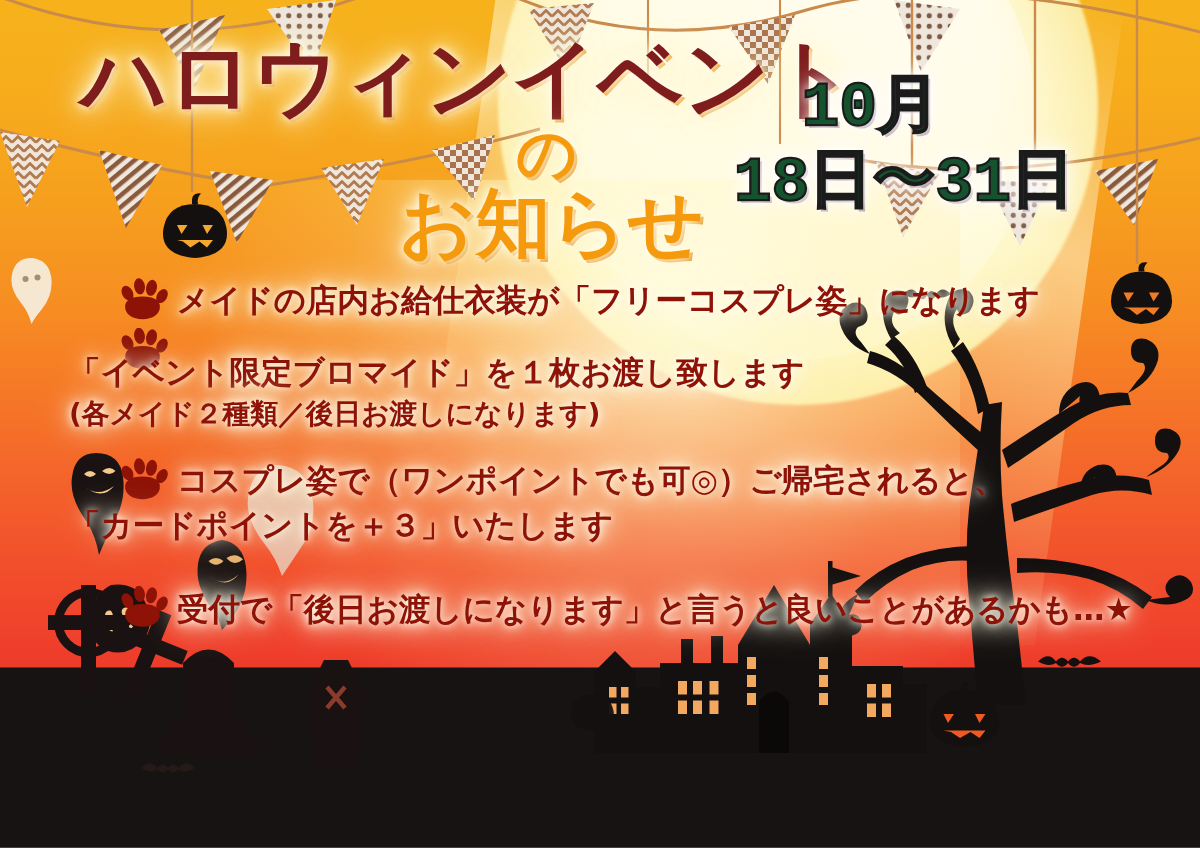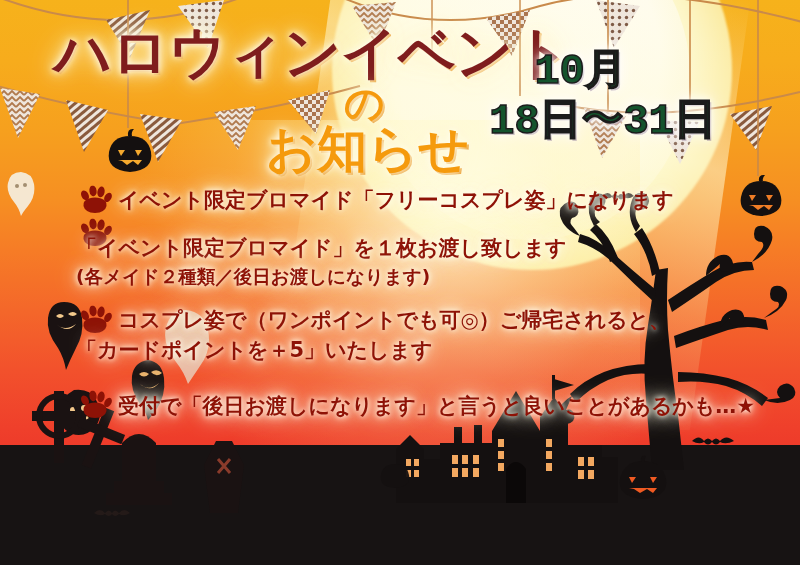--- a/index.html
+++ b/index.html
@@ -209,21 +209,21 @@
     line-height: 1.42;
     letter-spacing: 0px;
     white-space: nowrap;
     text-shadow:
       0 0 5px #fffdf2,
       0 0 10px #fffbe8,
       0 0 17px rgba(255,250,225,0.95),
       0 0 26px rgba(255,247,210,0.8);
   }
   .bline.small { font-size: 18.5px; }
-  .bline.indent2 { padding-left: 76px; }
+  .bline.indent2 { padding-left: 46px; }
   .bline.withpaw { padding-left: 118px; }
 
   .paw {
     position: absolute;
     left: 78px;
     top: 50%;
     transform: translateY(-52%);
     width: 34px;
     height: 30px;
   }
@@ -542,21 +542,21 @@
           <svg width="34" height="30" viewBox="0 0 34 30">
             <g fill="#8e1206">
               <ellipse cx="7" cy="10" rx="3.6" ry="5.2" transform="rotate(-28 7 10)"></ellipse>
               <ellipse cx="15" cy="5.5" rx="3.6" ry="5.4" transform="rotate(-8 15 5.5)"></ellipse>
               <ellipse cx="23" cy="6.5" rx="3.6" ry="5.4" transform="rotate(12 23 6.5)"></ellipse>
               <ellipse cx="30" cy="12" rx="3.4" ry="5" transform="rotate(30 30 12)"></ellipse>
               <path d="M17 27.5 Q7 27 5.5 20.5 Q4.5 15 11 13 Q17 11.4 23 13 Q29.5 15 28.5 20.5 Q27 27 17 27.5 Z"></path>
             </g>
           </svg>
         </span>
-        <span>イベント限定ブロマイド「フリーコスプレ姿」になります</span>
+        <span>メイドの店内お給仕衣装が「フリーコスプレ姿」になります</span>
       </div>
     </div>
 
     <div class="bullet-group" style="margin-bottom:16px;">
       <div class="bline withpaw">
         <span class="paw">
           <svg width="34" height="30" viewBox="0 0 34 30">
             <g fill="#8e1206">
               <ellipse cx="7" cy="10" rx="3.6" ry="5.2" transform="rotate(-28 7 10)"></ellipse>
               <ellipse cx="15" cy="5.5" rx="3.6" ry="5.4" transform="rotate(-8 15 5.5)"></ellipse>
@@ -579,21 +579,21 @@
               <ellipse cx="7" cy="10" rx="3.6" ry="5.2" transform="rotate(-28 7 10)"></ellipse>
               <ellipse cx="15" cy="5.5" rx="3.6" ry="5.4" transform="rotate(-8 15 5.5)"></ellipse>
               <ellipse cx="23" cy="6.5" rx="3.6" ry="5.4" transform="rotate(12 23 6.5)"></ellipse>
               <ellipse cx="30" cy="12" rx="3.4" ry="5" transform="rotate(30 30 12)"></ellipse>
               <path d="M17 27.5 Q7 27 5.5 20.5 Q4.5 15 11 13 Q17 11.4 23 13 Q29.5 15 28.5 20.5 Q27 27 17 27.5 Z"></path>
             </g>
           </svg>
         </span>
         <span>コスプレ姿で（ワンポイントでも可◎）ご帰宅されると、</span>
       </div>
-      <div class="bline indent2">「カードポイントを＋5」いたします</div>
+      <div class="bline indent2">「カードポイントを＋３」いたします</div>
     </div>
 
     <div class="bullet-group" style="margin-top:26px;">
       <div class="bline withpaw">
         <span class="paw">
           <svg width="34" height="30" viewBox="0 0 34 30">
             <g fill="#8e1206">
               <ellipse cx="7" cy="10" rx="3.6" ry="5.2" transform="rotate(-28 7 10)"></ellipse>
               <ellipse cx="15" cy="5.5" rx="3.6" ry="5.4" transform="rotate(-8 15 5.5)"></ellipse>
               <ellipse cx="23" cy="6.5" rx="3.6" ry="5.4" transform="rotate(12 23 6.5)"></ellipse>

